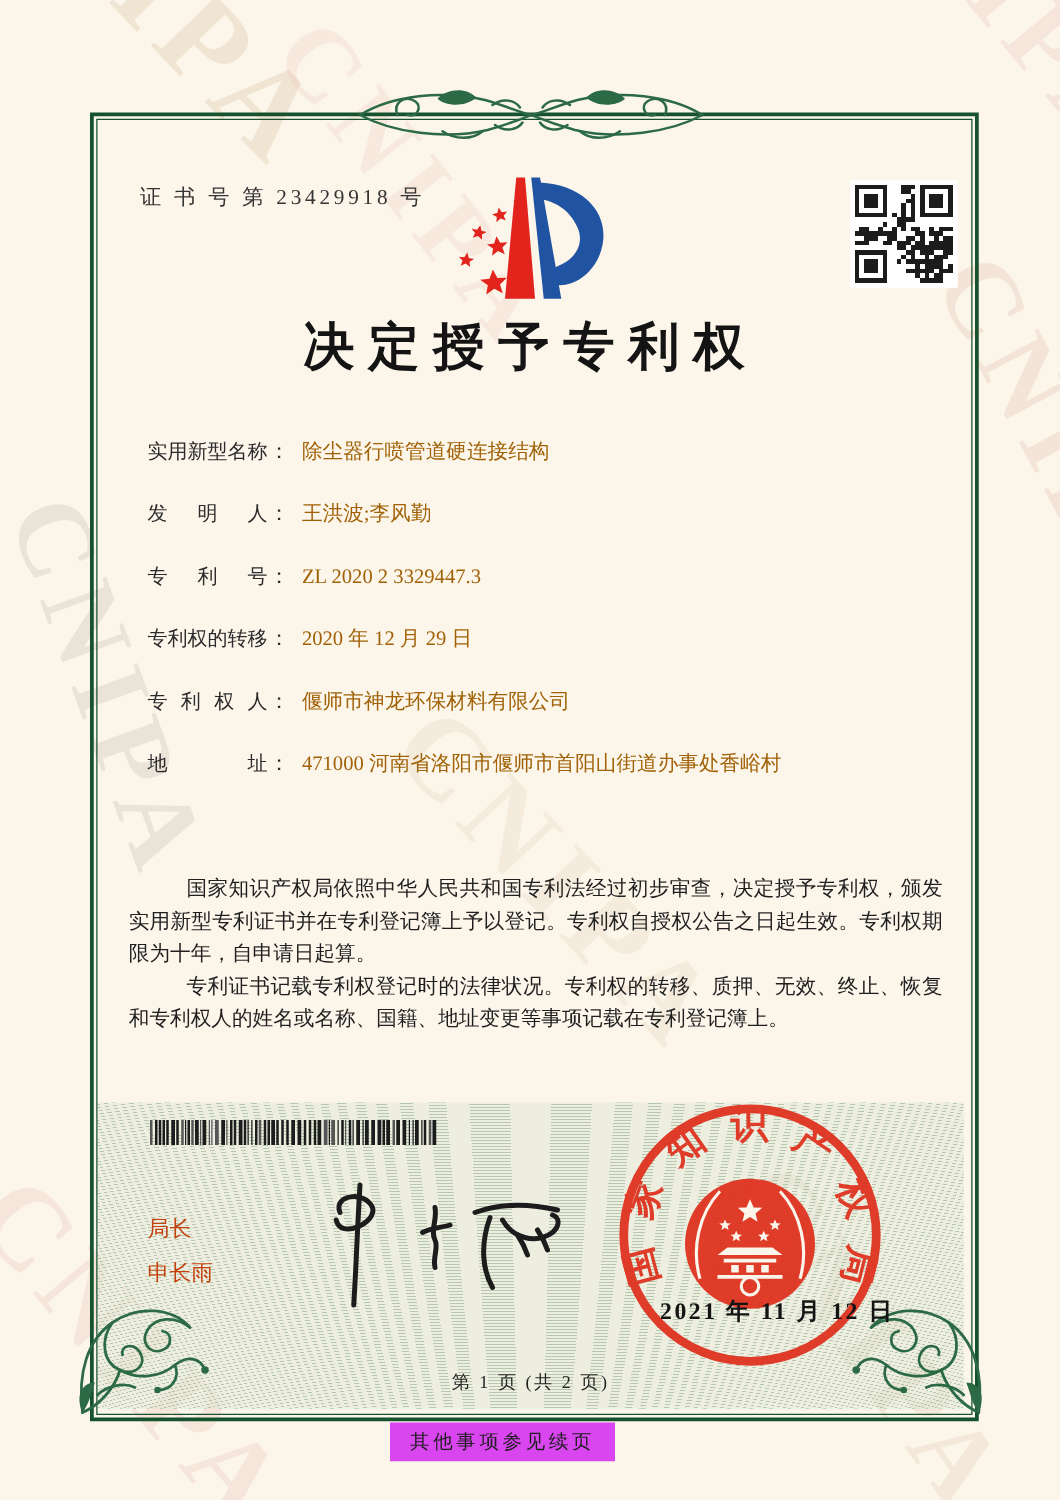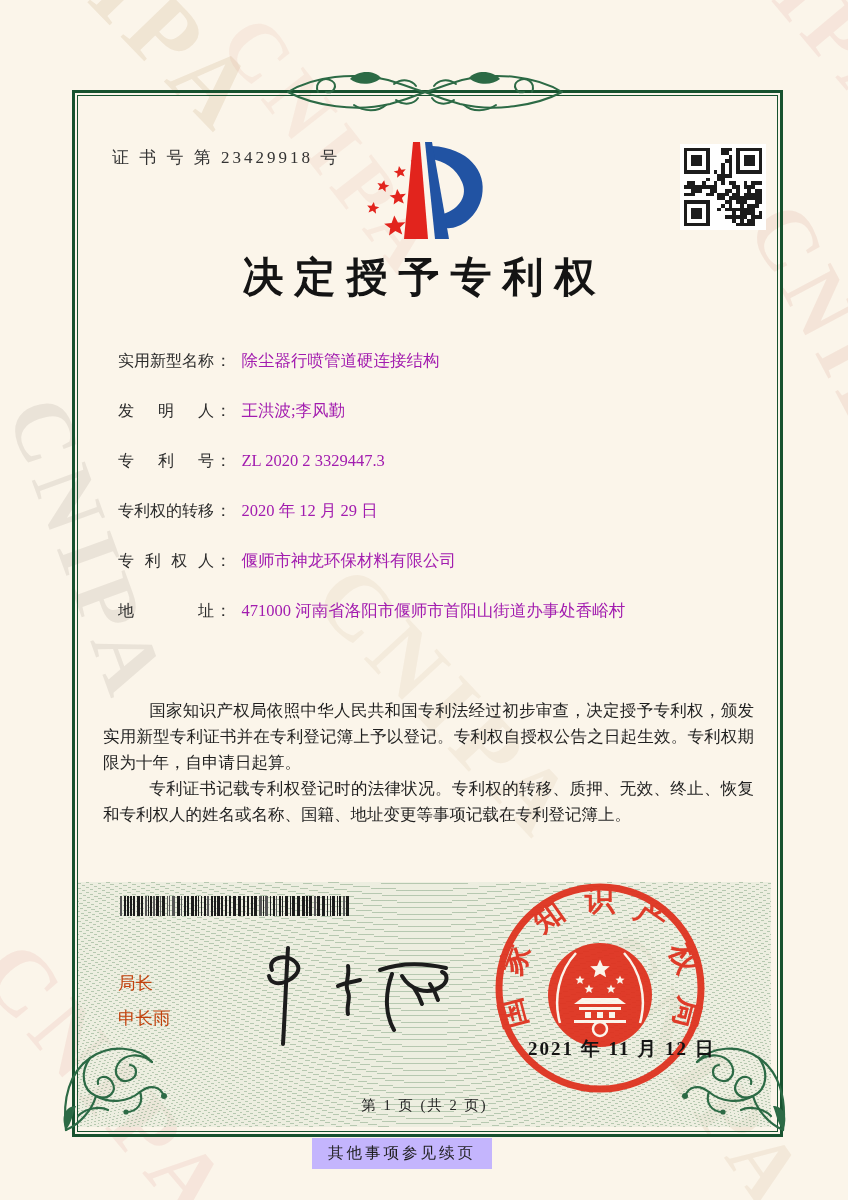--- a/index.html
+++ b/index.html
@@ -27,35 +27,35 @@
   .ornament{position:absolute;}
   
   .cert-no{position:absolute;left:112px;top:146px;font-size:17px;letter-spacing:3px;color:#333;}
   .qr-wrap{position:absolute;left:680px;top:144px;width:86px;height:86px;background:#fff;padding:0;}
   .title{position:absolute;left:72px;top:250px;width:705px;text-align:center;font-size:41px;
          font-weight:700;letter-spacing:11px;color:#141414;}
   .fields{position:absolute;left:118px;top:350px;width:620px;}
   .frow{height:50px;font-size:16.5px;white-space:nowrap;position:relative;}
   .flabel{display:inline-block;width:96px;text-align:justify;text-align-last:justify;font-size:16px;color:#2b2b2b;}
   .fcolon{margin:0 10px 0 1px;color:#2b2b2b;}
-  .fvalue{color:#a21caf;}
+  .fvalue{color:#a16207;}
   .grant2{position:absolute;left:320px;top:0;}
   .bodytext{position:absolute;left:103px;top:698px;width:651px;font-size:16.5px;line-height:26px;
             text-align:justify;color:#1f1f1f;}
   .bodytext p{margin:0;text-indent:2.8em;}
   .barcode{position:absolute;left:120px;top:896px;width:232px;height:20px;display:flex;align-items:stretch;}
   .barcode span{display:block;height:100%;}
   .signer{position:absolute;left:118px;top:966px;font-size:17.5px;line-height:35px;color:#c2410c;}
   .sig-svg{position:absolute;left:252px;top:940px;}
   .seal-svg{position:absolute;left:489px;top:877px;}
   .seal-date{position:absolute;left:528px;top:1036px;width:175px;font-size:19px;letter-spacing:2px;
              font-weight:600;color:#141414;white-space:nowrap;}
   .page-footer{position:absolute;left:72px;top:1096px;width:705px;text-align:center;font-size:14.5px;
                letter-spacing:2px;color:#222;}
-  .continuation{position:absolute;left:402px;top:1138px;transform:translateX(-50%);background:#c4b5fd;
+  .continuation{position:absolute;left:402px;top:1138px;transform:translateX(-50%);background:#d946ef;
                 padding:5px 16px;font-size:15.5px;letter-spacing:3px;color:#1d1d1d;white-space:nowrap;}
 </style>
 </head>
 <body>
 
 <div class="page">
 
   <span class="wm wm1">CNIPA</span>
   <span class="wm wm2">CNIPA</span>
   <span class="wm wm3">CNIPA</span>

